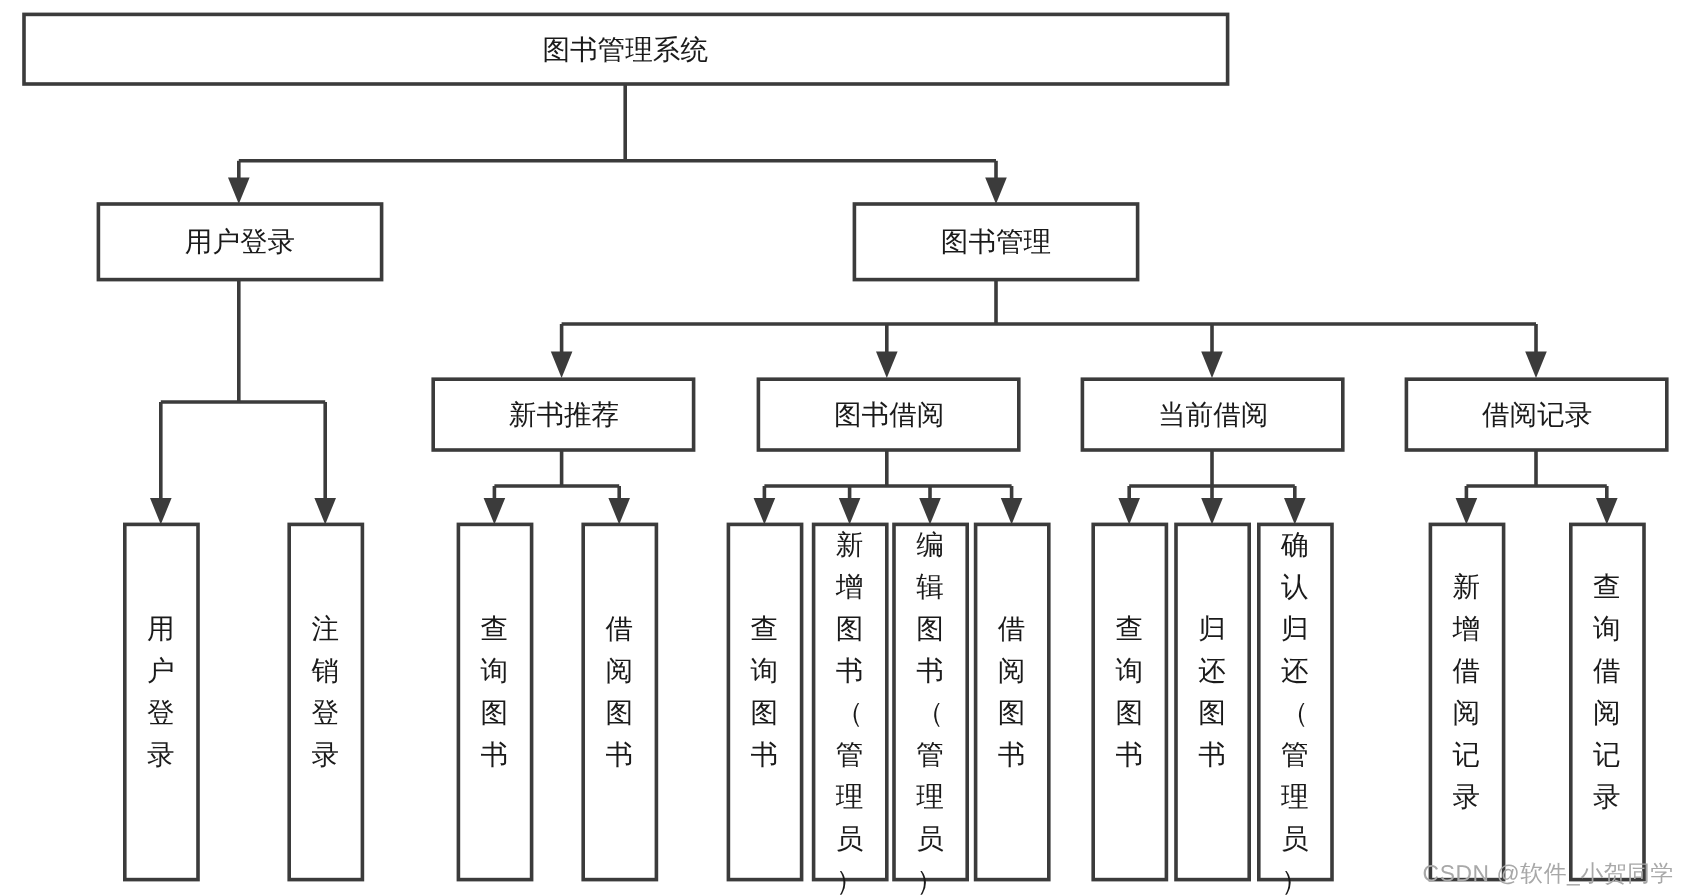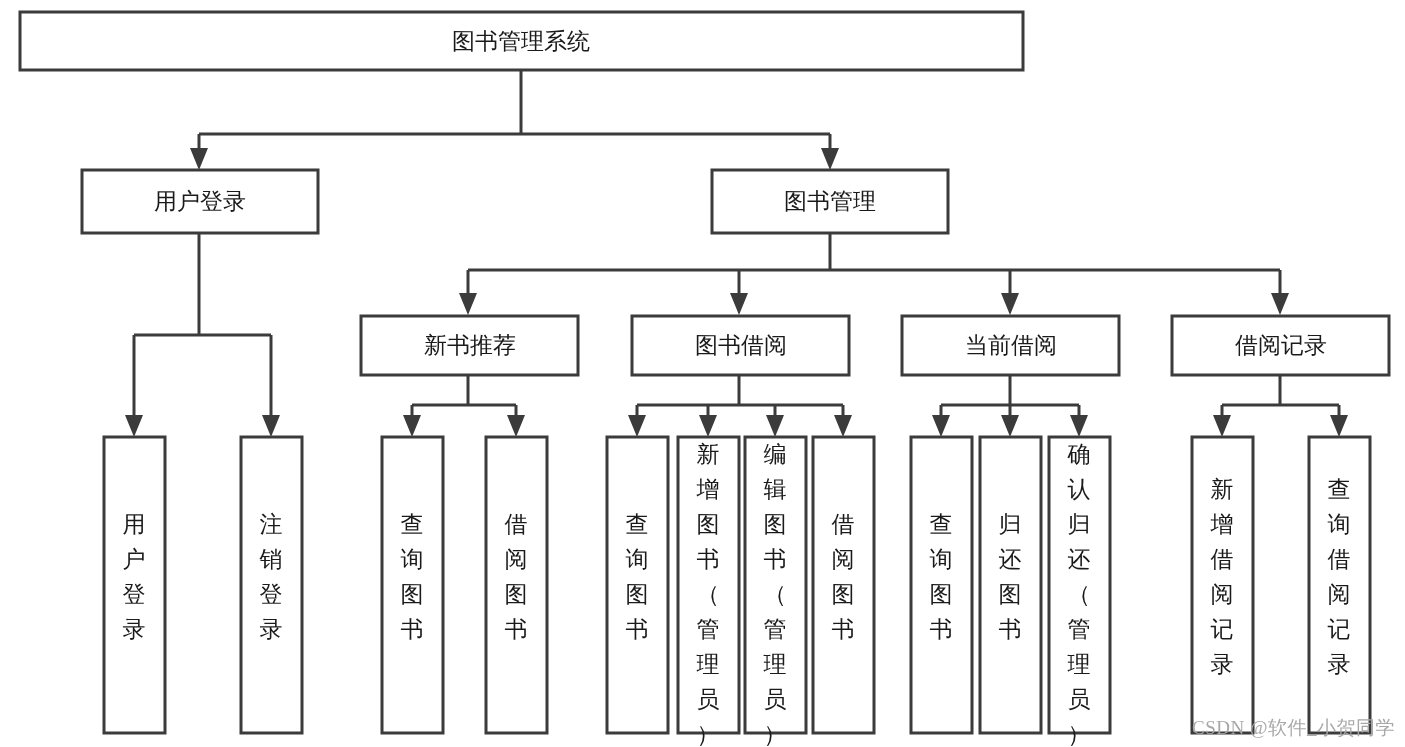--- a/index.html
+++ b/index.html
@@ -45,21 +45,21 @@
   .node-label-v {
     font-family: "Liberation Sans", "DejaVu Sans", sans-serif;
     font-size: 23px;
     fill: #1a1a1a;
     text-anchor: middle;
   }
   .watermark {
     position: absolute;
     right: 10px;
     bottom: 6px;
-    font-family: Liberation Serif, serif;
+    font-family: Liberation Sans, sans-serif;
     font-size: 19px;
     color: #a8a8a8;
     letter-spacing: 0.5px;
     white-space: nowrap;
     pointer-events: none;
   }
 </style>
 </head>
 <body>
 

